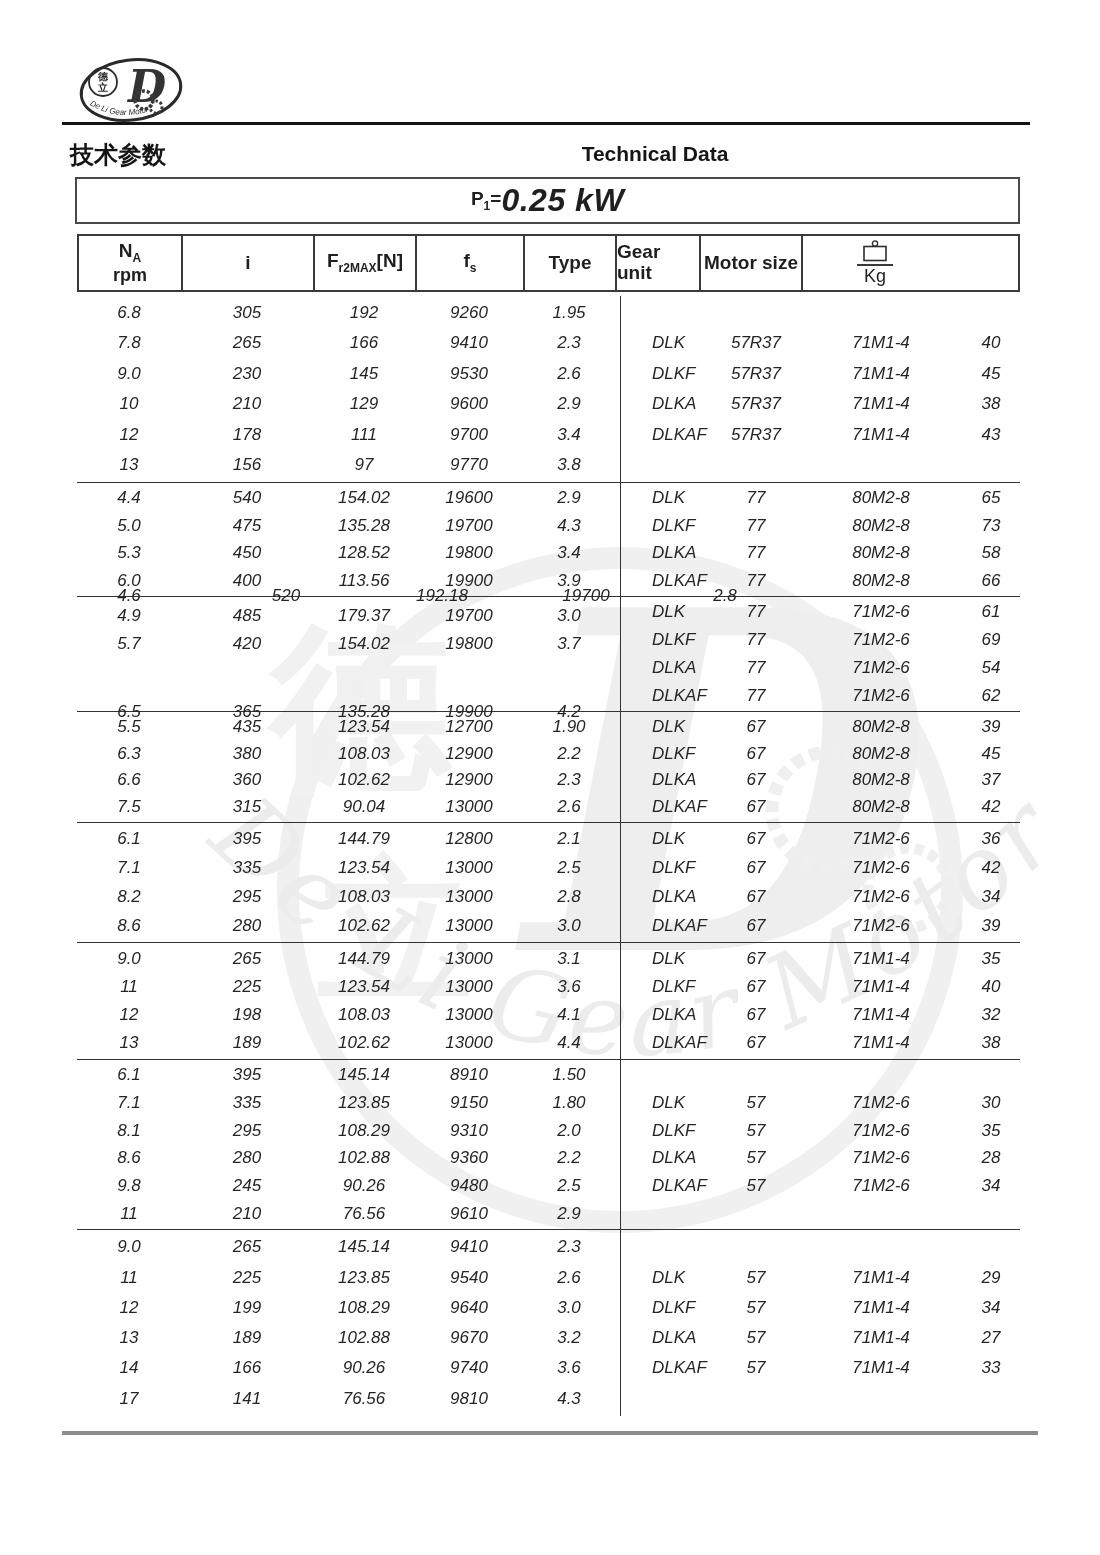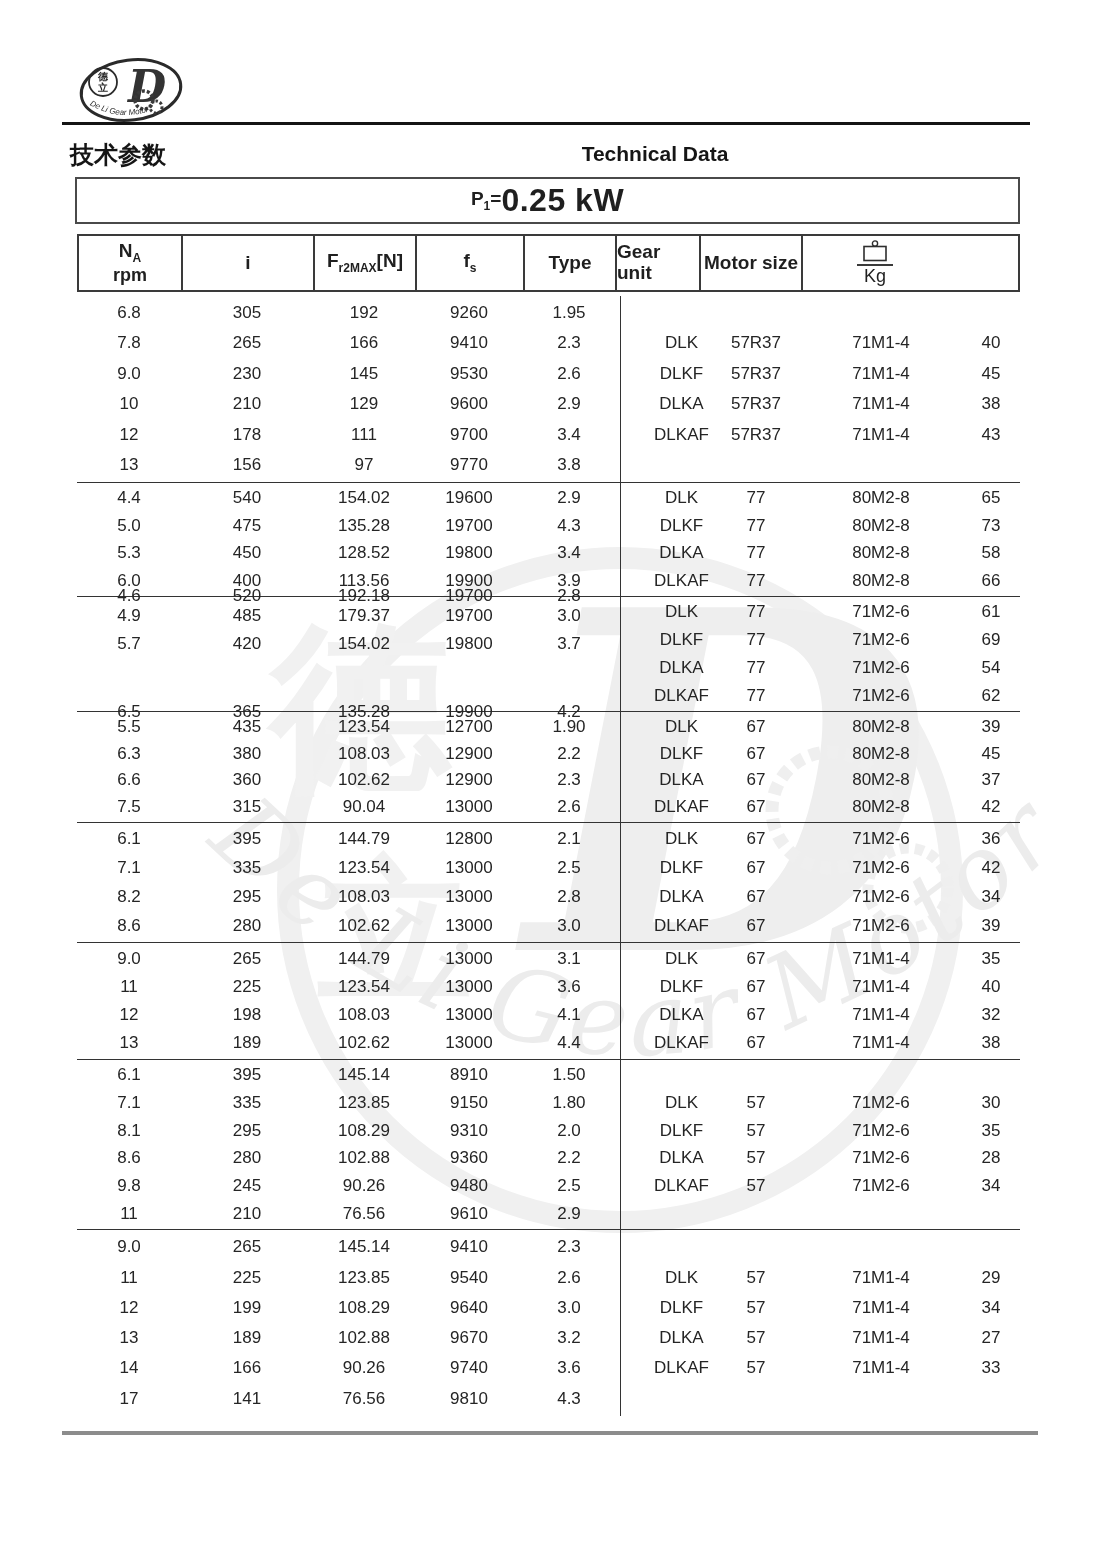--- a/index.html
+++ b/index.html
@@ -22,50 +22,50 @@
   .title-en { position:absolute; top:142px; left:0; width:1310px; text-align:center; font-size:21px; font-weight:bold; color:#151515; }
 
   
   .power-box {
     position:absolute; top:177px; left:75px; width:945px; height:47px;
     border:2px solid #4a4a4a; box-sizing:border-box;
     display:flex; align-items:center; justify-content:center;
   }
   .p-small { font-size:19px; font-weight:bold; }
   .p-small sub { font-size:12px; }
-  .p-big { font-size:32px; font-weight:bold; letter-spacing:0.5px; }
+  .p-big { font-size:32px; font-weight:bold; letter-spacing:0.5px;font-style:italic; }
 
   
   .thead {
     position:absolute; top:234px; left:77px; width:943px; height:58px;
     border:2px solid #3a3a3a; box-sizing:border-box;
     display:grid; grid-template-columns:104px 132px 102px 108px 92px 84px 102px 144px auto;
   }
   .th {
     display:flex; flex-direction:column; align-items:center; justify-content:center;
     border-right:2px solid #3a3a3a; font-weight:bold; font-size:19px; line-height:1.1;
   }
   .th:last-child { border-right:none; }
   .th sub { font-size:12px; font-weight:bold; }
   .th .unit { font-size:18px; font-weight:bold; margin-top:1px; }
   .th-kg { font-weight:normal; }
   .kg-line { width:36px; height:2px; background:#3a3a3a; margin:2px 0 1px 0; }
   .th-kg .th-label { font-size:18px; font-weight:normal; }
 
   
   .tbody { position:absolute; top:296px; left:77px; width:943px; }
-  .section { display:flex; border-bottom:1.5px solid #333; box-sizing:border-box; }
+  .section { display:flex; border-bottom:1.5px solid #333; box-sizing:border-box;font-style:italic; }
   .section.last { border-bottom:none; }
   .sec-left { width:543px; display:flex; flex-direction:column; justify-content:center; }
   .sec-right { width:400px; box-sizing:border-box; border-left:1.5px solid #333;
                display:flex; flex-direction:column; justify-content:center; }
   .lrow { display:grid; grid-template-columns:104px 132px 102px 108px 92px; align-items:center; }
   .lrow .cell { text-align:center; font-size:17px; color:#252525; }
   .rrow { display:grid; grid-template-columns:90px 90px 160px 60px; align-items:center; font-size:17px; color:#252525; }
-  .rrow .type { text-align:center; padding-left:31px; }
+  .rrow .type { text-align:left; padding-left:31px; }
   .rrow .gear, .rrow .motor, .rrow .kg { text-align:center; }
 
   
   .footer-rule { position:absolute; top:1431px; left:62px; width:976px; height:4px; background:#8c8c8c; }
   .page-num { position:absolute; top:1451px; left:0; width:1097px; text-align:center; font-size:21px; color:#222; }
 
   .wm-serif { font-family:"DejaVu Serif", serif; }
 </style>
 </head>
 <body>
@@ -269,21 +269,21 @@
             <div class="rrow" style="height: 27.5px;">
               <span class="type">DLKAF</span>
               <span class="gear">77</span>
               <span class="motor">80M2-8</span>
               <span class="kg">66</span>
             </div>
           </div>
         </div>
         <div class="section" style="height: 115px;">
           <div class="sec-left">
-            <div class="lrow" style="height: 27.75px;">
+            <div class="lrow" style="height: 27.75px; gap: 39px;">
               <span class="cell">4.6</span>
               <span class="cell">520</span>
               <span class="cell">192.18</span>
               <span class="cell">19700</span>
               <span class="cell">2.8</span>
             </div>
             <div class="lrow" style="height: 27.75px;">
               <span class="cell">4.9</span>
               <span class="cell">485</span>
               <span class="cell">179.37</span>

